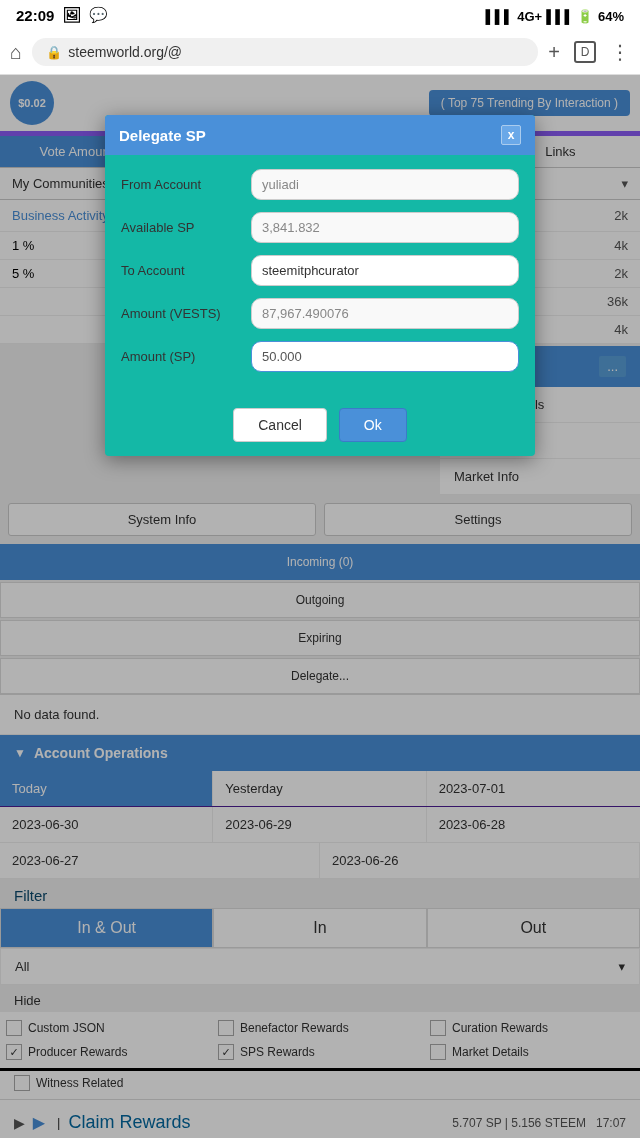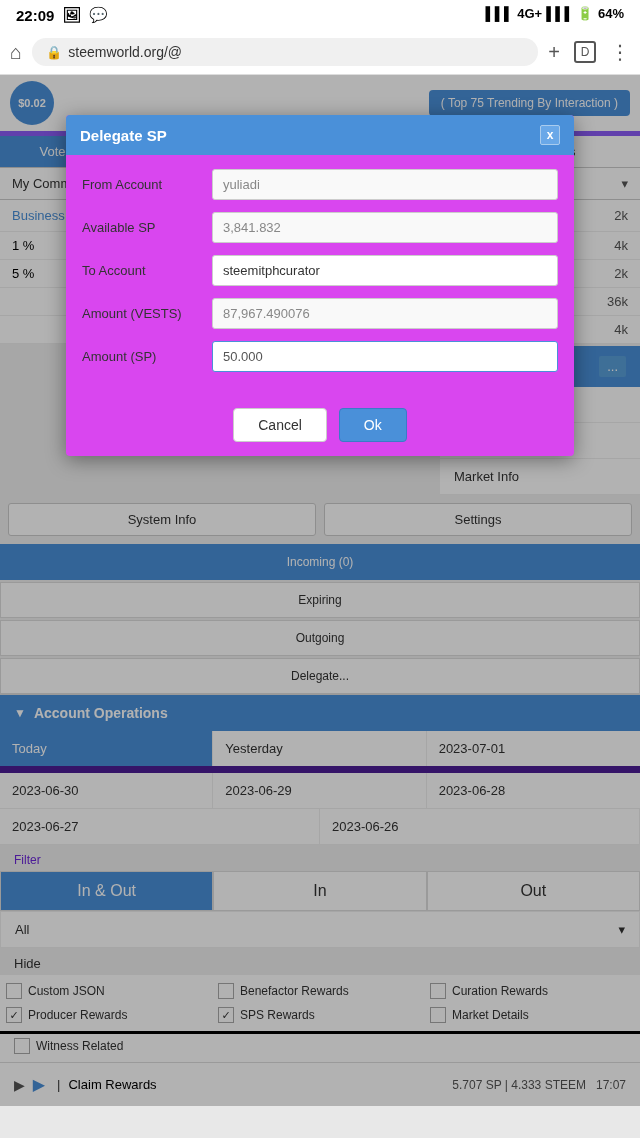--- a/index.html
+++ b/index.html
@@ -4,21 +4,21 @@
   <meta name="viewport" content="width=640">
   <style>
     * { box-sizing: border-box; margin: 0; padding: 0; }
     body { font-family: Arial, sans-serif; background: #e8e8e8; width: 640px; overflow-x: hidden; }
 
     
     .status-bar {
       background: white;
       display: flex;
       justify-content: space-between;
-      align-items: flex-start;
+      align-items: flex-end;
       padding: 6px 16px;
       font-size: 15px;
       font-weight: bold;
     }
     .status-left { display: flex; align-items: center; gap: 8px; }
     .status-right { display: flex; align-items: center; gap: 4px; font-size: 13px; }
 
     
     .browser-bar {
       background: white;
@@ -144,23 +144,23 @@
       background: rgba(0,0,0,0.3);
       display: flex;
       align-items: flex-start;
       justify-content: center;
       padding-top: 40px;
       z-index: 100;
     }
 
     
     .modal {
-      background: #d946ef;
+      background: #14b8a6;
       border-radius: 4px;
-      width: 508px;
+      width: 430px;
       box-shadow: 0 4px 20px rgba(0,0,0,0.4);
       overflow: hidden;
     }
     .modal-header {
       background: #4a90d9;
       color: white;
       padding: 10px 14px;
       display: flex;
       justify-content: space-between;
       align-items: center;
@@ -187,21 +187,21 @@
     }
     .form-label {
       width: 130px;
       font-size: 13px;
       color: #333;
       font-weight: 500;
     }
     .form-input {
       flex: 1;
       border: 1px solid #ccc;
-      border-radius: 3px;
+      border-radius: 10px;
       padding: 7px 10px;
       font-size: 13px;
       color: #555;
       background: #f9f9f9;
       outline: none;
     }
     .form-input.editable {
       background: white;
       color: #333;
     }
@@ -320,21 +320,21 @@
       align-items: center;
       gap: 8px;
     }
     .section-header .arrow { font-size: 12px; }
 
     
     .date-grid {
       display: grid;
       grid-template-columns: repeat(3, 1fr);
       background: white;
-      border-bottom: 7px solid #4c1d95;
+      border-bottom: 1px solid #4c1d95;
     }
     .date-cell {
       padding: 10px 12px;
       font-size: 13px;
       color: #333;
       border-right: 1px solid #eee;
       cursor: pointer;
     }
     .date-cell.today {
       background: #4a90d9;
@@ -350,22 +350,22 @@
     .date-row3 {
       display: grid;
       grid-template-columns: repeat(2, 1fr);
       background: white;
       border-bottom: 1px solid #eee;
     }
 
     
     .filter-label {
       padding: 8px 14px 4px;
-      font-size: 12px;
-      color: #6d28d9;
+      font-size: 15px;
+      color: #0c4a6e;
       background: #f0f0f0;
     }
     .filter-tabs {
       display: flex;
       background: #f0f0f0;
       padding: 0 0 0 0;
     }
     .filter-tab {
       flex: 1;
       padding: 10px 4px;
@@ -453,21 +453,21 @@
     }
     .claim-left {
       display: flex;
       align-items: center;
       gap: 8px;
       font-size: 13px;
       color: #333;
     }
     .claim-arrow { font-size: 14px; color: #555; }
     .claim-play { font-size: 16px; color: #4a90d9; cursor: pointer; }
-    .claim-rewards-label { font-size: 13px; color: #000000; }
+    .claim-rewards-label { font-size: 18px; color: #0369a1; }
     .claim-amounts { font-size: 12px; color: #555; }
     .claim-time { font-size: 12px; color: #555; }
   </style>
 </head>
 <body>
 
 <div class="status-bar">
   <div class="status-left">
     <span>22:09</span>
     <span>🖼</span>
@@ -590,25 +590,26 @@
     </div>
   </div>
 
   <div class="action-btns">
     <button class="action-btn">System Info</button>
     <button class="action-btn">Settings</button>
   </div>
 
   <div class="deleg-tabs">
     <div class="deleg-tab active">Incoming (0)</div>
+    <div class="deleg-tab">Outgoing</div>
     <div class="deleg-tab">Expiring</div>
-    <div class="deleg-tab">Outgoing</div>
     <div class="deleg-tab">Delegate...</div>
   </div>
 
+  <div class="no-data">No data found.</div>
 
   <div class="section-header">
     <span class="arrow">▼</span>
     <span>Account Operations</span>
   </div>
 
   <div class="date-grid">
     <div class="date-cell today">Today</div>
     <div class="date-cell">Yesterday</div>
     <div class="date-cell">2023-07-01</div>
@@ -673,18 +674,18 @@
   </div>
 
   <div class="claim-bar">
     <div class="claim-left">
       <span class="claim-arrow">▶</span>
       <span class="claim-play">▶</span>
       <span style="margin-left:4px; font-size:13px; color:#333;">|</span>
       <span class="claim-rewards-label">Claim Rewards</span>
     </div>
     <div style="display:flex; align-items:center; gap:10px;">
-      <span class="claim-amounts">5.707 SP  |  4.333 STEEM</span>
+      <span class="claim-amounts">5.707 SP  |  5.156 STEEM</span>
       <span class="claim-time">17:07</span>
     </div>
   </div>
 
 </div>
 
 </body></html>

